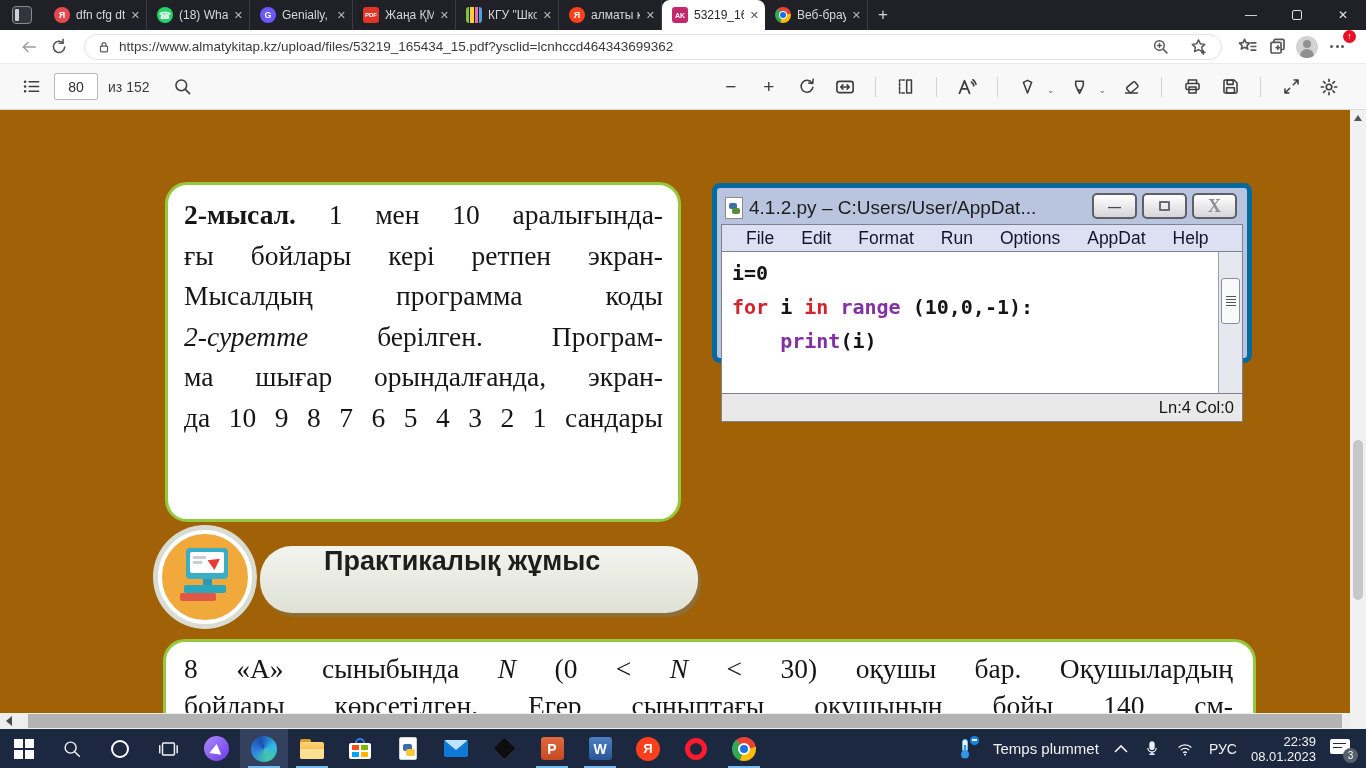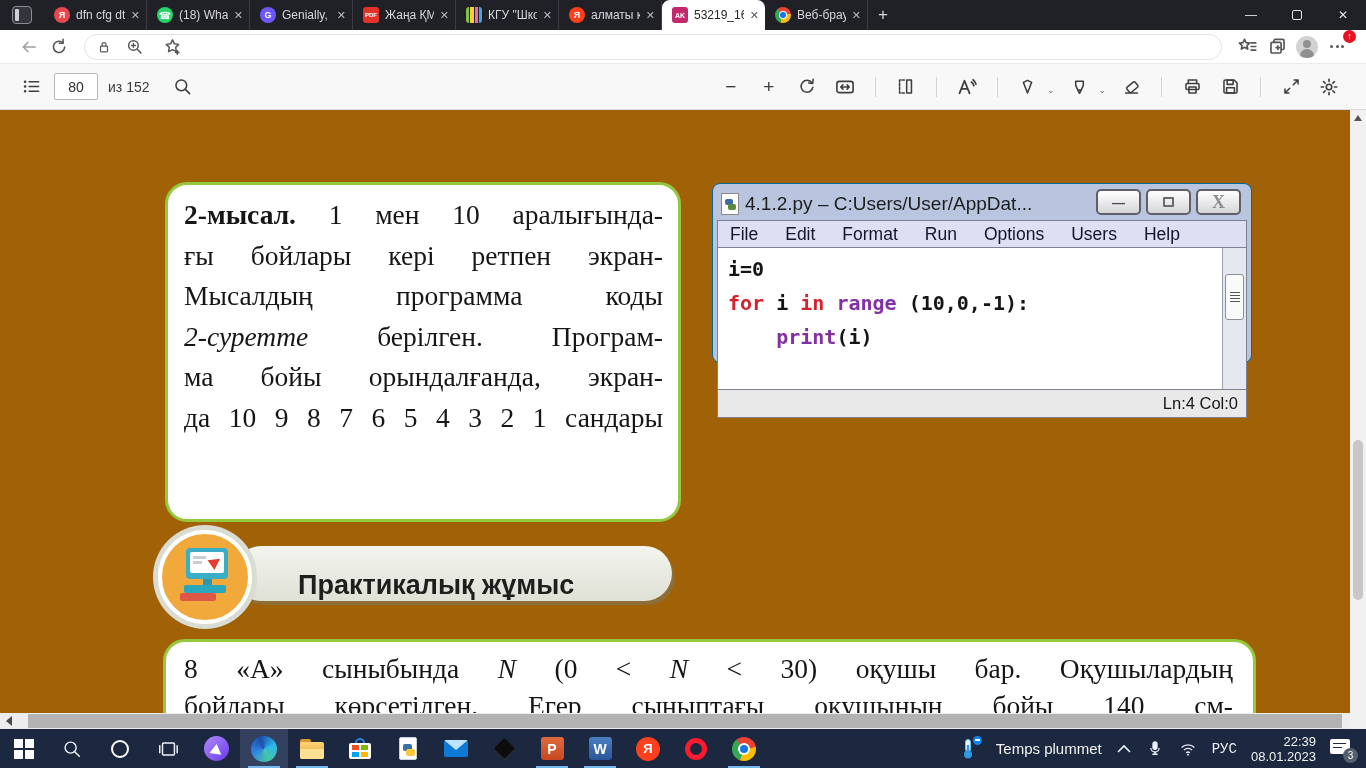--- a/index.html
+++ b/index.html
@@ -70,33 +70,33 @@
   #pdfarea{position:absolute;left:0;top:110px;width:1350px;height:619px;background:#a16207;overflow:hidden;}
   .serif{font-family:"Liberation Serif","DejaVu Serif",serif;color:#161616;}
   .gbox{position:absolute;border:3px solid #94c83d;border-radius:22px;background:#fff;}
   #box1{left:165px;top:72px;width:516px;height:340px;padding:10px 15px 0 16px;}
   #box1 .ln{font-size:27.5px;line-height:40.5px;}
   .jl{text-align:justify;text-align-last:justify;}
   #caption{position:absolute;left:760px;top:338px;width:450px;text-align:center;font-size:25px;line-height:35px;}
 
   
   #idle{position:absolute;left:712px;top:73px;width:540px;height:180px;background:#b9c5df;
-        border:1px solid #0369a1;border-radius:8px;padding:3px 4px 4px 4px;}
+        border:5px solid #0369a1;border-radius:8px;padding:3px 4px 4px 4px;}
   #idle-title{height:33px;display:flex;align-items:center;padding:0 4px;}
   #idle-title .txt{font-size:19px;color:#1d1d1d;margin-left:6px;white-space:nowrap;}
   .pyicon{width:18px;height:22px;background:#fff;border:1px solid #8a8a8a;position:relative;flex:none;}
   .pyicon i{position:absolute;left:3px;top:5px;width:8px;height:6px;border-radius:2px;background:#3b6ea5;}
   .pyicon u{position:absolute;left:6px;top:10px;width:8px;height:6px;border-radius:2px;background:#5a8a3a;}
   #idle-btns{position:absolute;right:10px;top:5px;display:flex;gap:5px;}
   .ib{width:45px;height:26px;border:2px solid #5f5f68;border-radius:5px;background:linear-gradient(#ffffff,#d6d6d9);
       display:flex;align-items:center;justify-content:center;color:#4a4a4f;font-weight:bold;font-size:13px;}
   .ib .sq{width:11px;height:10px;border:2px solid #6a6a72;border-radius:1px;}
   .ib.close{font-family:"Liberation Serif",serif;font-size:18px;color:#8d8d94;}
   #idle-menu{height:28px;background:#dce0f2;border:1px solid #7e8290;display:flex;align-items:center;
-             padding-left:12px;gap:27px;font-size:17.5px;color:#14142e;}
+             padding-left:24px;gap:27px;font-size:17.5px;color:#14142e;}
   #idle-body{height:142px;background:#fff;border:1px solid #7e8290;border-top:none;display:flex;}
   #code{flex:1;padding:4px 0 0 10px;font-family:"DejaVu Sans Mono",monospace;font-weight:bold;
         font-size:20px;line-height:34px;color:#151515;white-space:pre;}
   .kw{color:#d2232e;text-align:right;} .bi{color:#8330a2;}
   #codescroll{width:24px;border-left:1px solid #9aa0ae;background:#e6e8ef;position:relative;}
   #codethumb{position:absolute;left:2px;right:2px;top:26px;height:46px;background:#fafafa;border:1px solid #8a8f9c;
              border-radius:3px;display:flex;align-items:center;justify-content:center;}
   #codethumb i{width:10px;height:10px;background:repeating-linear-gradient(#555 0 1.5px,transparent 1.5px 3px);}
   #idle-status{height:28px;background:#e9e9e9;border:1px solid #7e8290;border-top:none;display:flex;
                align-items:center;justify-content:flex-end;padding-right:8px;font-size:16.5px;color:#161616;}
@@ -105,23 +105,23 @@
   #badge{position:absolute;left:158px;top:420px;width:94px;height:94px;border-radius:50%;
          background:#f1a93c;border:4px solid #fff;box-shadow:0 0 0 5px #d9dcd2,2px 3px 4px rgba(0,0,0,.2);z-index:2;}
   .mon{position:absolute;left:24px;top:14px;width:42px;height:31px;background:#39aec6;border-radius:4px;}
   .scr{position:absolute;left:4px;top:4px;width:34px;height:21px;background:#fff;border-radius:2px;overflow:hidden;}
   .scr i{position:absolute;left:3px;width:13px;height:2.5px;background:#c9ced4;}
   .cursor{position:absolute;right:3px;top:4px;width:0;height:0;border-left:11px solid #e53d34;
           border-top:6px solid transparent;border-bottom:6px solid transparent;transform:rotate(-35deg);}
   .stand{position:absolute;left:41px;top:45px;width:9px;height:6px;background:#2f97ad;}
   .book1{position:absolute;left:22px;top:51px;width:42px;height:8px;background:#2ba7bd;border-radius:2px;}
   .book2{position:absolute;left:18px;top:59px;width:36px;height:8px;background:#df5847;border-radius:2px;}
-  #pill{position:absolute;left:234px;top:436px;width:438px;height:55px;border-radius:32px;
+  #pill{position:absolute;left:260px;top:436px;width:438px;height:67px;border-radius:32px;
         background:linear-gradient(#f3f4ee,#dfe1d6);box-shadow:3px 4px 0 rgba(120,125,115,.45);
-        display:flex;align-items:flex-end;padding-left:64px;z-index:1;}
+        display:flex;align-items:flex-start;padding-left:64px;z-index:1;}
   #pill span{font-size:27px;font-weight:bold;color:#1e1e1c;}
 
   
   #box2{left:163px;top:529px;width:1093px;height:170px;padding:8px 20px 0 18px;}
   #box2 .ln{font-size:27.5px;line-height:37px;}
 
   
   #hscroll{position:absolute;left:0;bottom:0;width:1350px;height:16px;background:#ededed;display:flex;align-items:center;}
   #hthumb{position:absolute;left:28px;right:8px;top:1px;bottom:1px;background:#b3b3b3;}
   .harrow{width:0;height:0;border-top:5px solid transparent;border-bottom:5px solid transparent;
@@ -171,21 +171,21 @@
   .ya{width:24px;height:24px;border-radius:50%;background:#fc3f1d;color:#fff;font-weight:bold;font-size:13px;
       display:flex;align-items:center;justify-content:center;}
   .opera{width:22px;height:22px;border-radius:50%;border:5px solid #ff1b2d;}
   .chromebig{position:relative;width:24px;height:24px;border-radius:50%;
      background:conic-gradient(from -40deg,#ea4335 0 120deg,#fbbc05 0 240deg,#34a853 0 360deg);}
   .chromebig b{position:absolute;left:50%;top:50%;width:12px;height:12px;margin:-6px 0 0 -6px;border-radius:50%;background:#fff;}
   .chromebig u{position:absolute;left:50%;top:50%;width:8px;height:8px;margin:-4px 0 0 -4px;border-radius:50%;background:#1a73e8;}
   #tray{margin-left:auto;display:flex;align-items:center;gap:14px;padding-right:10px;color:#f2f2f2;}
   #tray .wtxt{font-size:15px;}
   #clock{text-align:right;font-size:13px;line-height:15px;}
-  .lang{font-size:14px;font-family:Liberation Mono, monospace;}
+  .lang{font-size:14px;}
   .notif{position:relative;width:26px;height:24px;}
   .notif .bubble{position:absolute;left:0;top:2px;width:20px;height:15px;background:#fff;border-radius:2px;}
   .notif .bubble i{position:absolute;left:3px;height:1.8px;background:#1c2740;width:13px;}
   .notif .cnt{position:absolute;right:-2px;bottom:-2px;width:15px;height:15px;border-radius:50%;background:#55606e;
               color:#fff;font-size:10px;display:flex;align-items:center;justify-content:center;}
   .thermo{position:relative;width:26px;height:24px;}
   .thermo .badge-b{position:absolute;right:0;top:-1px;width:9px;height:9px;border-radius:50%;background:#1286e8;}
   .thermo .badge-b i{position:absolute;left:2px;top:3.5px;width:5px;height:2px;background:#fff;}
 </style>
 </head>
@@ -269,20 +269,21 @@
       <svg width="18" height="18" viewBox="0 0 16 16">
           <path d="M13 8 A5 5 0 1 1 11.6 4.4"></path>
           <polyline points="11.6,1.2 11.6,4.6 8.2,4.6"></polyline>
         </svg>
     </span>
     <div id="omnibox">
       <svg width="14" height="14" viewBox="0 0 16 16" style="stroke:#5a5a5a;fill:none;stroke-width:1.4">
           <rect x="4" y="7" width="8" height="6.5" rx="1"></rect>
           <path d="M5.8 7 V5.3 a2.2 2.2 0 0 1 4.4 0 V7"></path>
         </svg>
+      <span id="urltext">https://www.almatykitap.kz/upload/files/53219_165434_15.pdf?ysclid=lcnhccd464343699362</span>
       <span class="nic">
         <svg width="17" height="17" viewBox="0 0 16 16">
             <circle cx="7" cy="7" r="4.5"></circle>
             <path d="M10.6 10.6 L14 14"></path>
             <path d="M7 5.2 V8.8 M5.2 7 H8.8"></path>
           </svg>
       </span>
       <span class="nic">
         <svg width="17" height="17" viewBox="0 0 16 16">
             <polygon points="8,1.8 9.8,5.5 13.8,6 11,8.8 11.7,12.8 8,10.9 4.3,12.8 5,8.8 2.2,6 6.2,5.5"></polygon>
@@ -415,21 +416,21 @@
     </div>
   </div>
 
   <div id="pdfarea">
 
     <div class="gbox serif" id="box1">
       <div class="ln jl"><b>2-мысал.</b><span> 1 мен 10 аралығында-</span></div>
       <div class="ln jl">ғы бойлары кері ретпен экран-</div>
       <div class="ln jl">Мысалдың программа коды</div>
       <div class="ln jl"><i>2-суретте</i><span> берілген. Програм-</span></div>
-      <div class="ln jl">ма бойы орындалғанда, экран-</div>
+      <div class="ln jl">ма шығар орындалғанда, экран-</div>
       <div class="ln jl">да 10 9 8 7 6 5 4 3 2 1 сандары</div>
     </div>
 
     <div id="idle">
       <div id="idle-title">
         <span class="pyicon">
             <i></i>
             <u></u>
           </span>
         <span class="txt">4.1.2.py – C:Users/User/AppDat...</span>
@@ -440,21 +441,21 @@
             <span class="sq"></span>
           </span>
         <span class="ib close">X</span>
       </div>
       <div id="idle-menu">
         <span>File</span>
         <span>Edit</span>
         <span>Format</span>
         <span>Run</span>
         <span>Options</span>
-        <span>Users</span>
+        <span>AppDat</span>
         <span>Help</span>
       </div>
       <div id="idle-body">
         <div id="code"><span>i=0</span><br><span class="kw">for</span><span> i </span><span class="kw">in</span><span> </span><span class="bi">range</span><span> (10,0,-1):</span><br><span>    </span><span class="bi">print</span><span>(i)</span></div>
         <div id="codescroll">
           <div id="codethumb">
               <i></i>
             </div>
         </div>
       </div>

